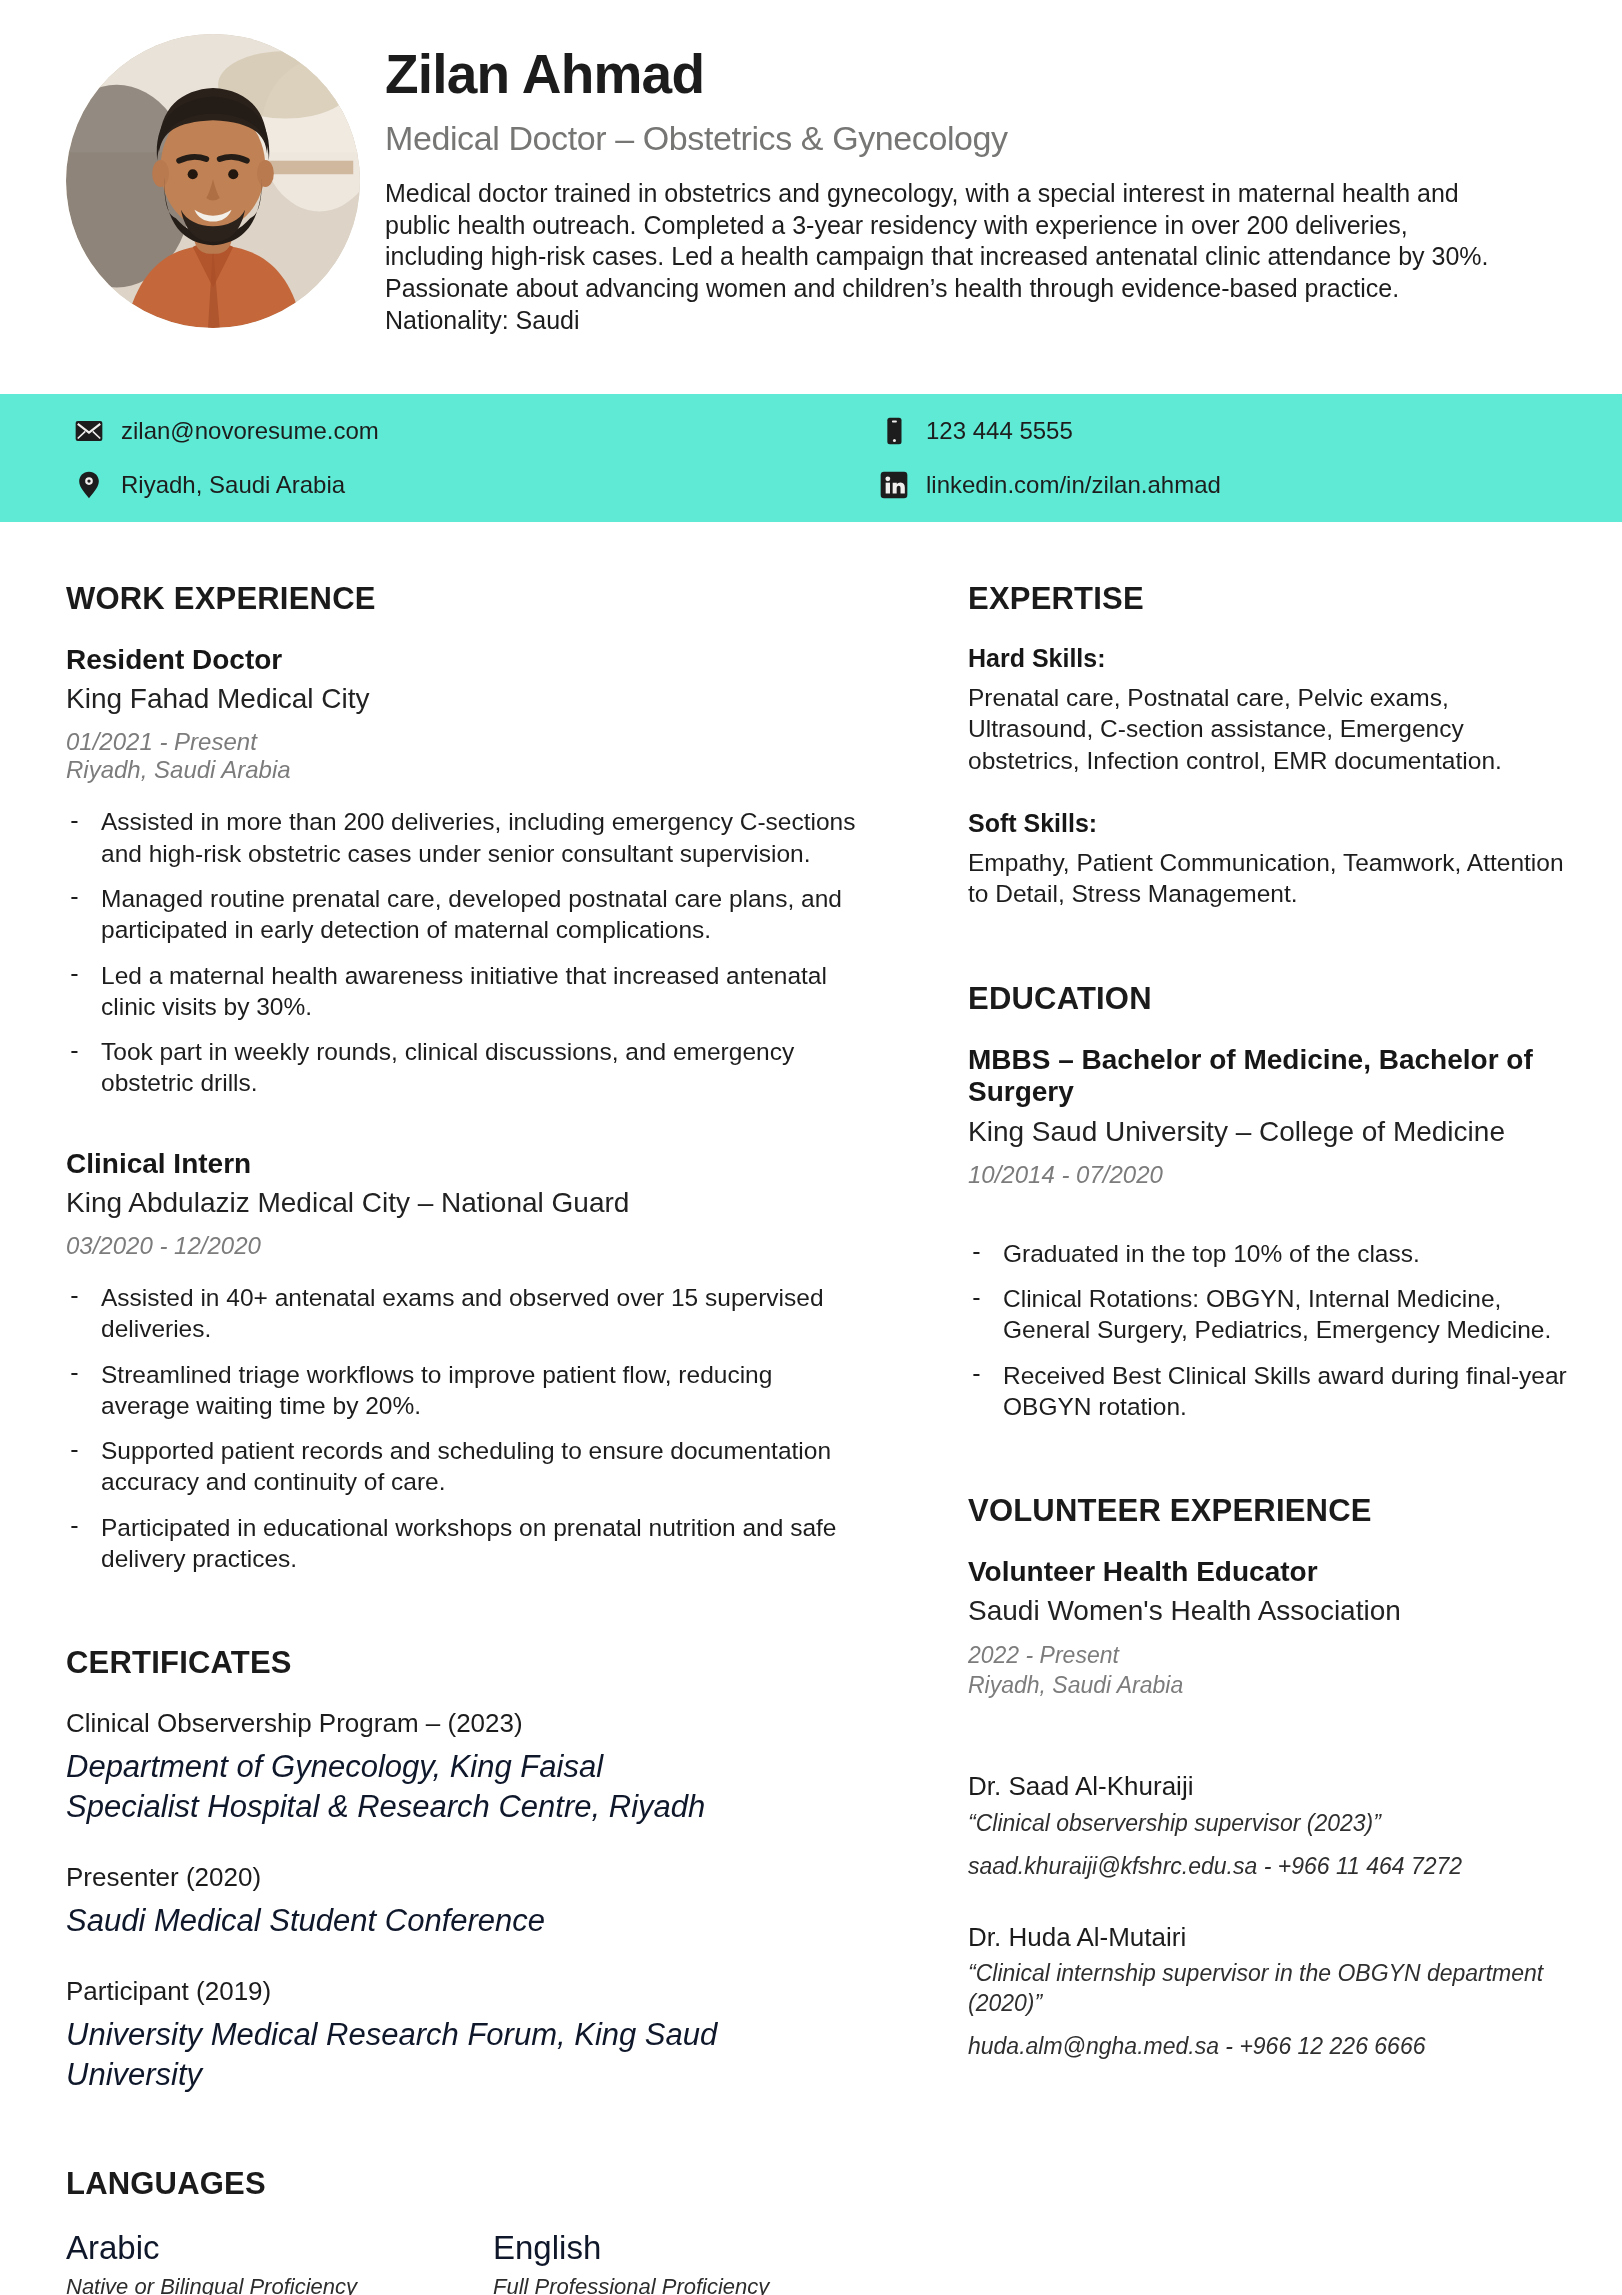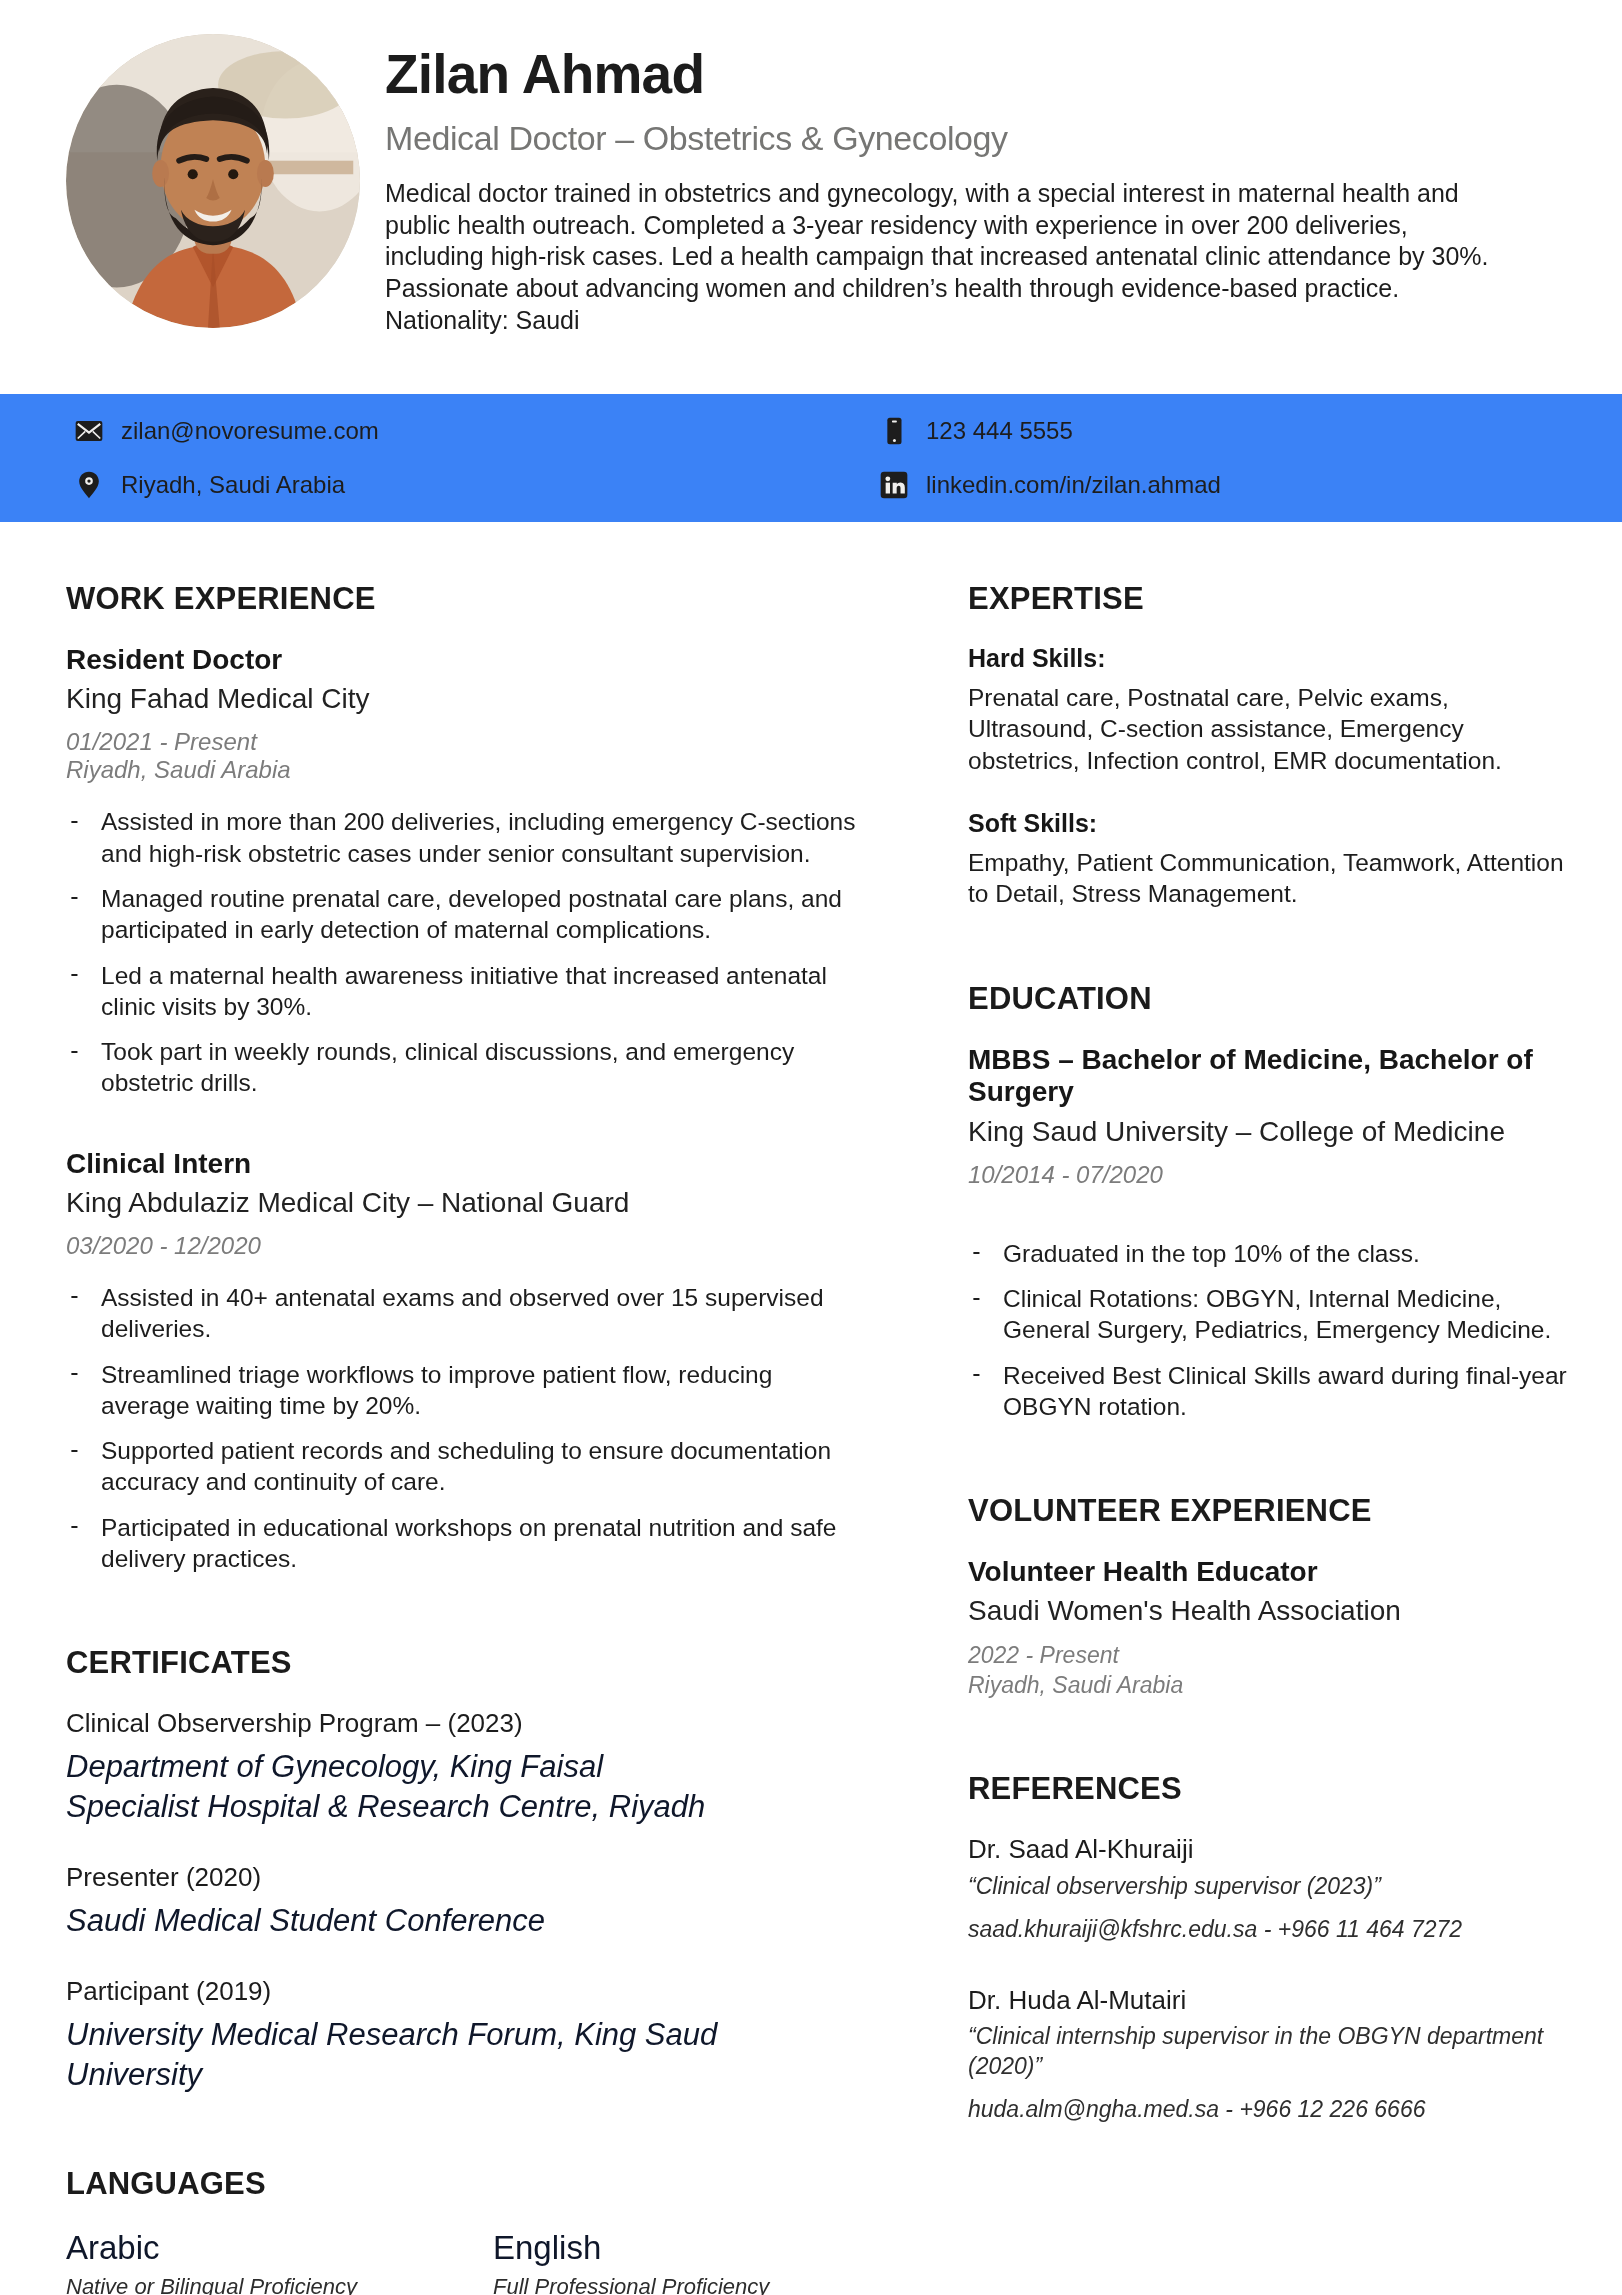--- a/index.html
+++ b/index.html
@@ -46,21 +46,21 @@
   .summary {
     margin-top: 20px;
     font-size: 25px;
     line-height: 1.27;
     color: #1d1d1d;
     max-width: 1166px;
   }
 
   
   .contact-bar {
-    background: #3b82f6;
+    background: #5eead4;
     height: 128px;
     display: grid;
     grid-template-columns: 805px 1fr;
     row-gap: 24px;
     align-content: center;
     padding: 0 76px 0 74px;
   }
   .contact-item { display: flex; align-items: center; }
   .contact-item .cicon { width: 30px; height: 30px; flex-shrink: 0; margin-right: 17px; }
   .contact-item .cicon svg { display: block; width: 100%; height: 100%; }
@@ -368,21 +368,20 @@
           <div class="entry-title">Volunteer Health Educator</div>
           <div class="entry-org">Saudi Women's Health Association</div>
           <div class="vol-meta">
             <div class="meta-line">2022 - Present</div>
             <div class="meta-line">Riyadh, Saudi Arabia</div>
           </div>
         </div>
       </div>
 
       <div class="section">
-        <div class="section-heading">REFERENCES</div>
         <div class="ref-item">
           <div class="ref-name">Dr. Saad Al-Khuraiji</div>
           <div class="ref-quote">“Clinical observership supervisor (2023)”</div>
           <div class="ref-contact">saad.khuraiji@kfshrc.edu.sa  - +966 11 464 7272</div>
         </div>
         <div class="ref-item">
           <div class="ref-name">Dr. Huda Al-Mutairi</div>
           <div class="ref-quote">“Clinical internship supervisor in the OBGYN department (2020)”</div>
           <div class="ref-contact">huda.alm@ngha.med.sa  - +966 12 226 6666</div>
         </div>

